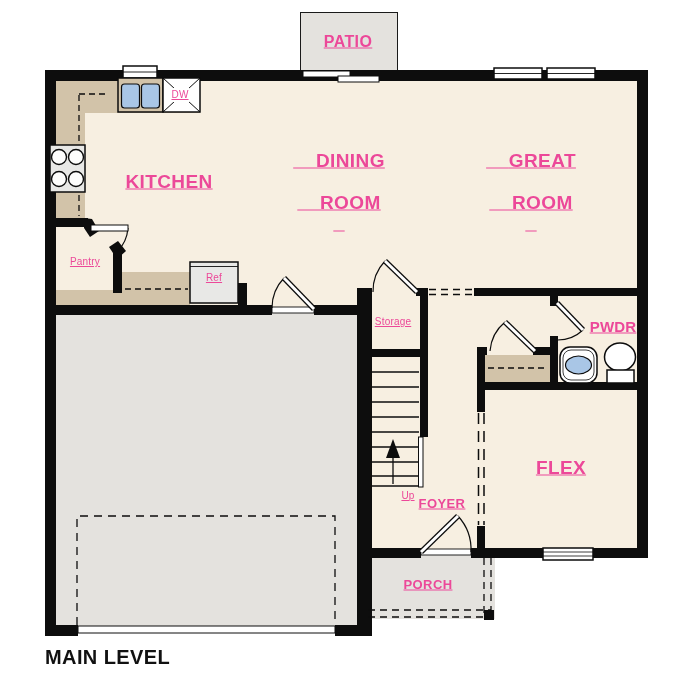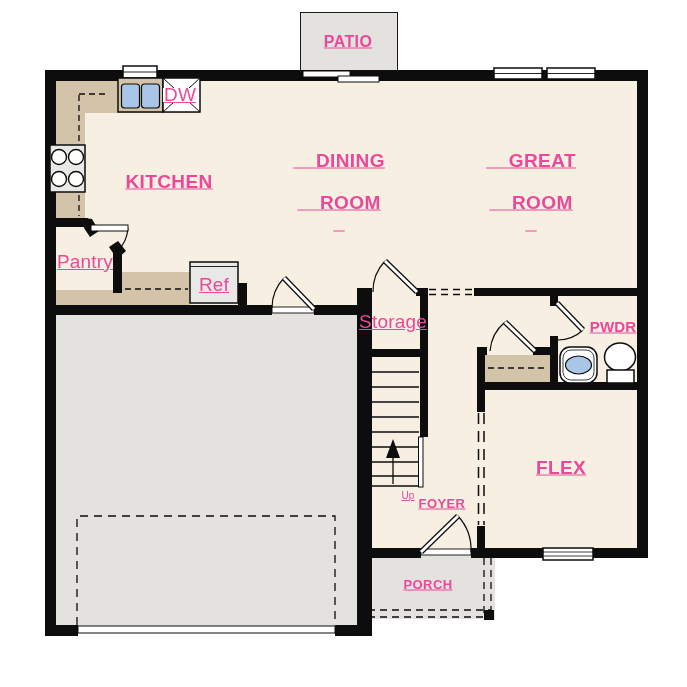--- a/index.html
+++ b/index.html
@@ -14,21 +14,21 @@
   .gray{background:var(--garage);}
   .tan{background:var(--tan);}
   .w{position:absolute;background:var(--wall);}
   svg.overlay{position:absolute;left:0;top:0;pointer-events:none;}
   .lbl{position:absolute;transform:translate(-50%,-50%);color:#ec4899;font-weight:bold;
        text-align:center;white-space:pre;letter-spacing:.4px;line-height:21px;text-decoration:underline;}
   .f19{font-size:19px;}
   .f17{font-size:13px;}
   .f16{font-size:16px;}
   .f15{font-size:15px;letter-spacing:.2px;}
-  .sm{font-weight:normal;font-size:19px;letter-spacing:.2px;line-height:14px;}
+  .sm{font-weight:normal;font-size:10px;letter-spacing:.2px;line-height:14px;}
   .dwlbl{background:#fff;padding:0 1px;}
   .main-title{position:absolute;left:45px;top:646px;transform:none;text-align:left;
        font-weight:bold;font-size:20px;color:#111;letter-spacing:.4px;}
 </style>
 </head>
 <body>
 
 <div id="plan">
 
   <div class="area gray" style="left:300px;top:12px;width:96px;height:59px;border:1.5px solid var(--outline);"></div>
@@ -213,17 +213,18 @@
   <div class="lbl f19" style="left:531px;top:181px;">
     <span>GREAT</span><br>
     <span>ROOM</span>
   </div>
   <div class="lbl f19" style="left:561px;top:467px;">FLEX</div>
   <div class="lbl f17" style="left:442px;top:503px;">FOYER</div>
   <div class="lbl f17" style="left:428px;top:584px;">PORCH</div>
   <div class="lbl f15" style="left:613px;top:326px;">PWDR</div>
   <div class="lbl sm" style="left:85px;top:262px;">Pantry</div>
   <div class="lbl sm" style="left:393px;top:322px;">Storage</div>
-  <div class="lbl sm" style="left:214px;top:285px;">Ref</div>
+  <div class="lbl sm" style="left:214px;top:278px;">Ref</div>
   <div class="lbl sm dwlbl" style="left:180px;top:95px;">DW</div>
   <div class="lbl sm" style="left:408px;top:496px;font-size:10px;">Up</div>
+  <div class="main-title">MAIN LEVEL</div>
 
 </div>
 
 </body></html>

